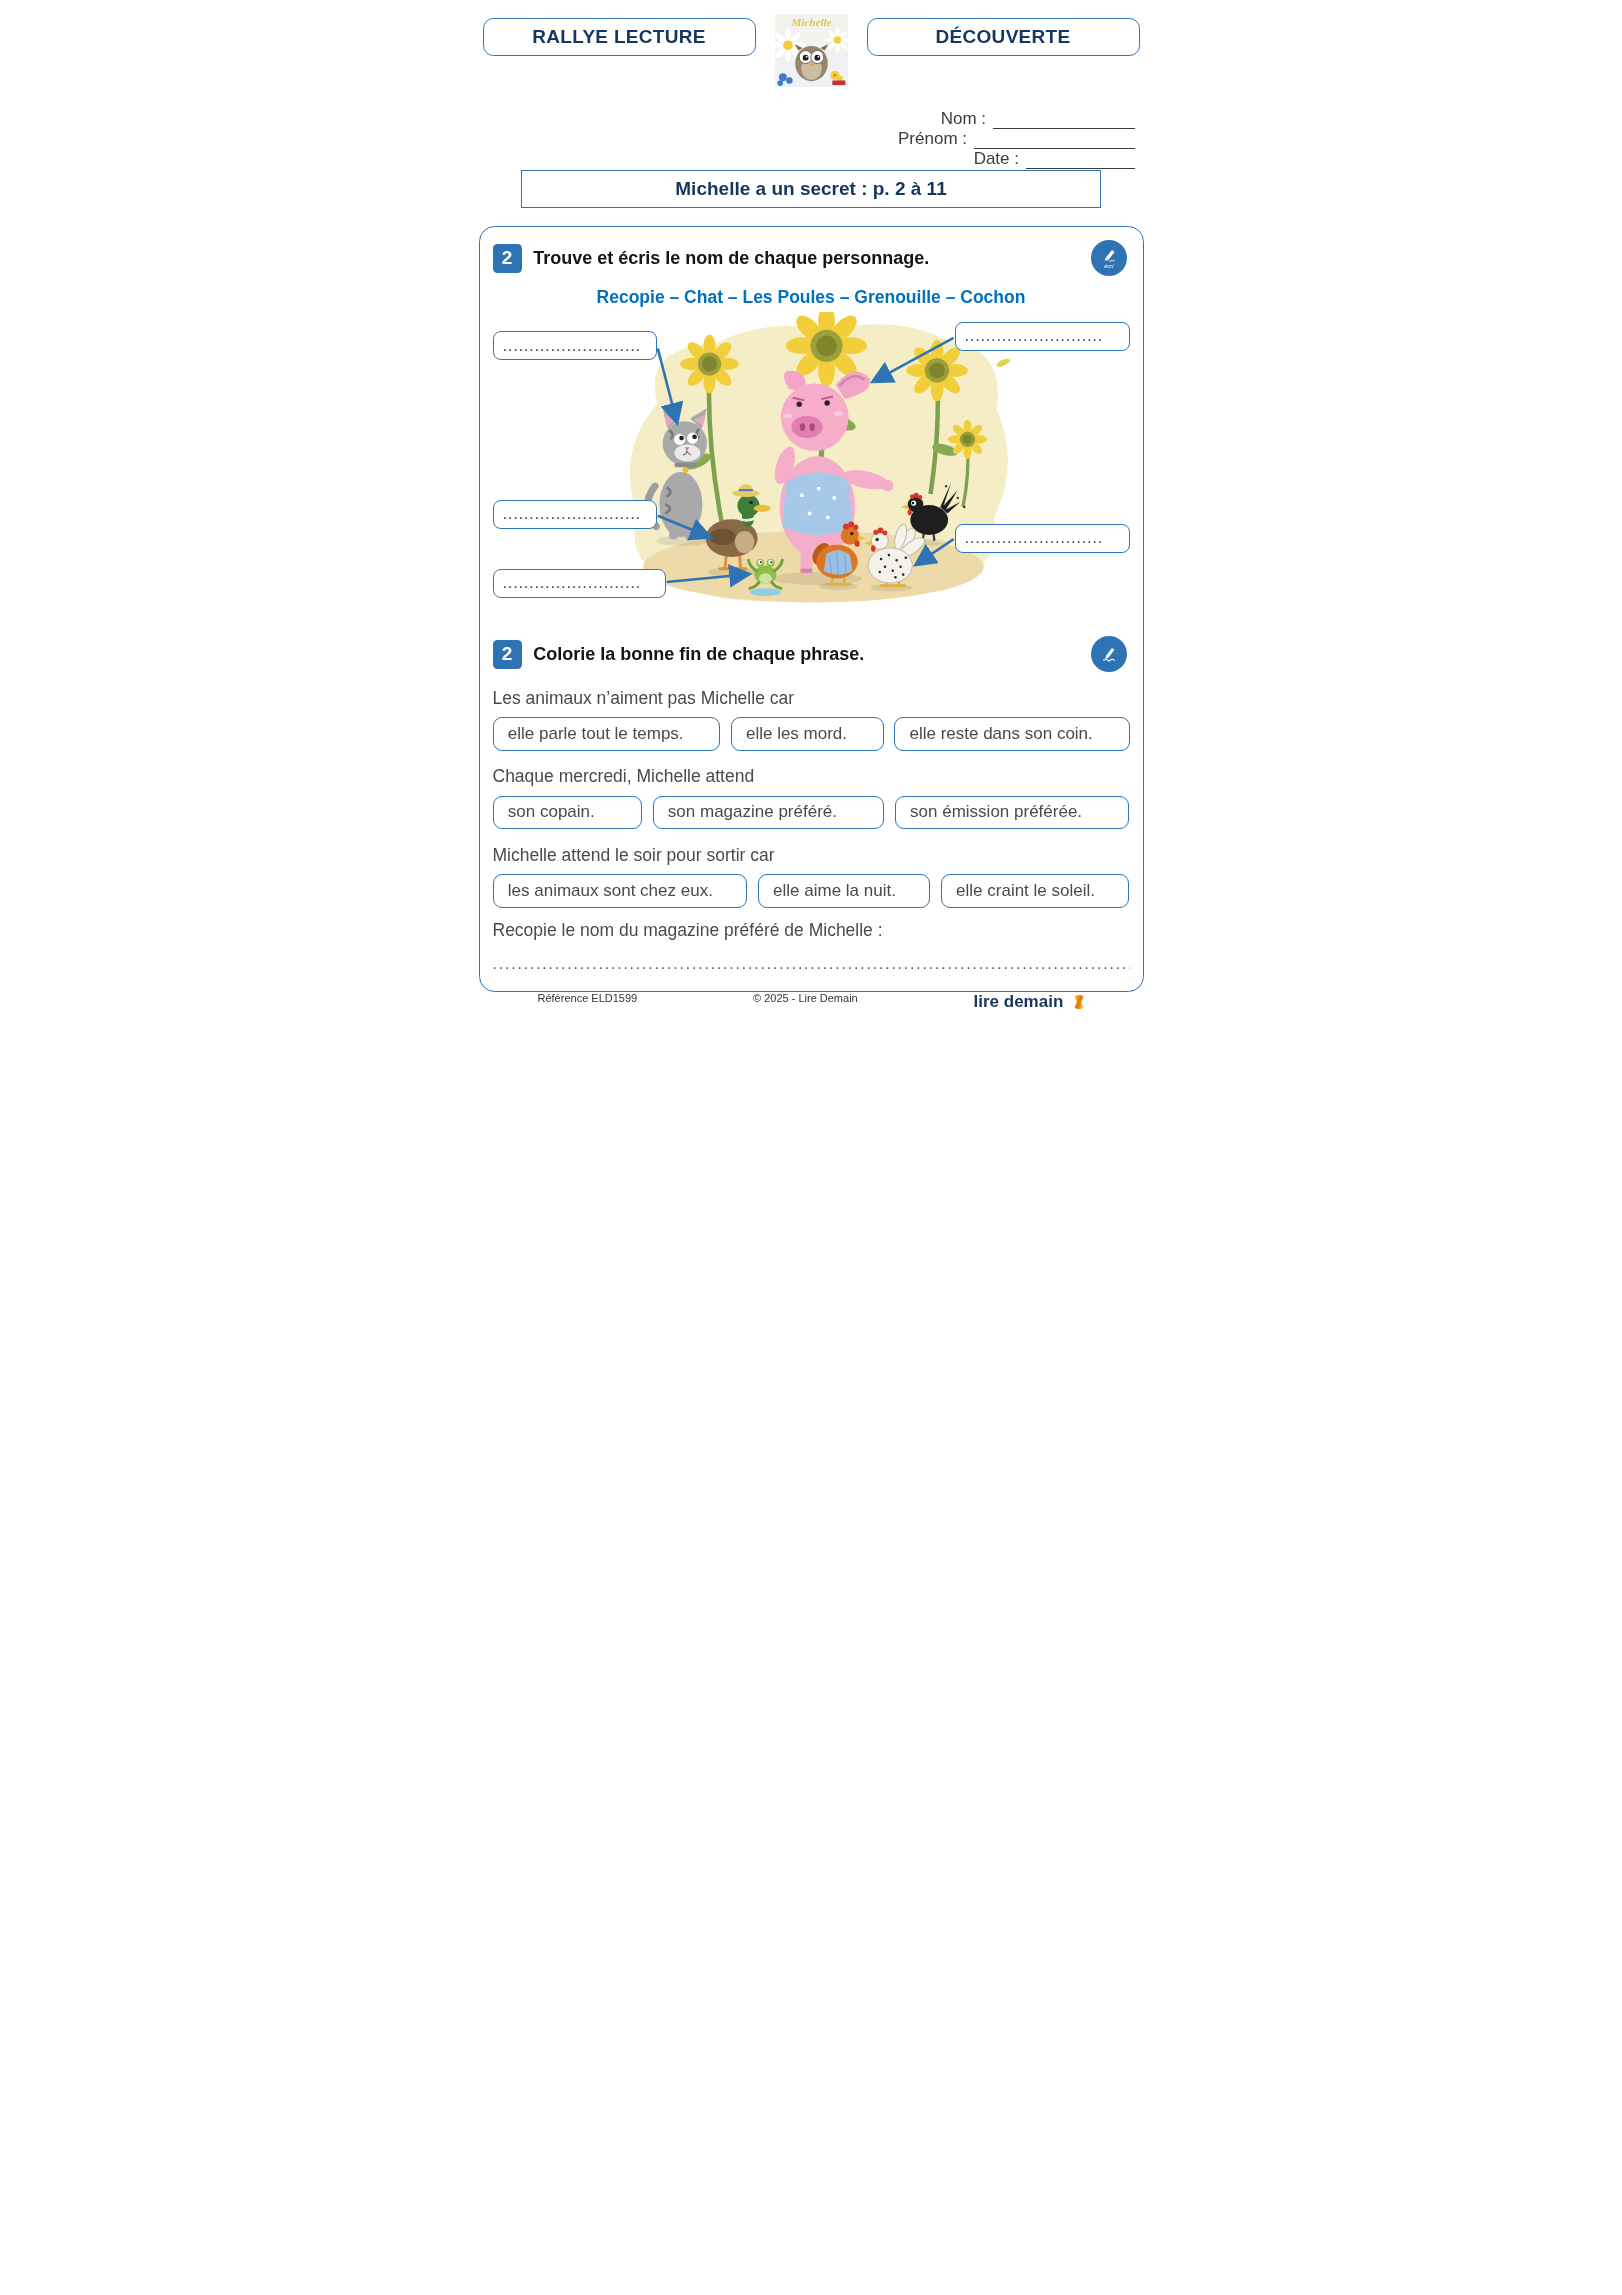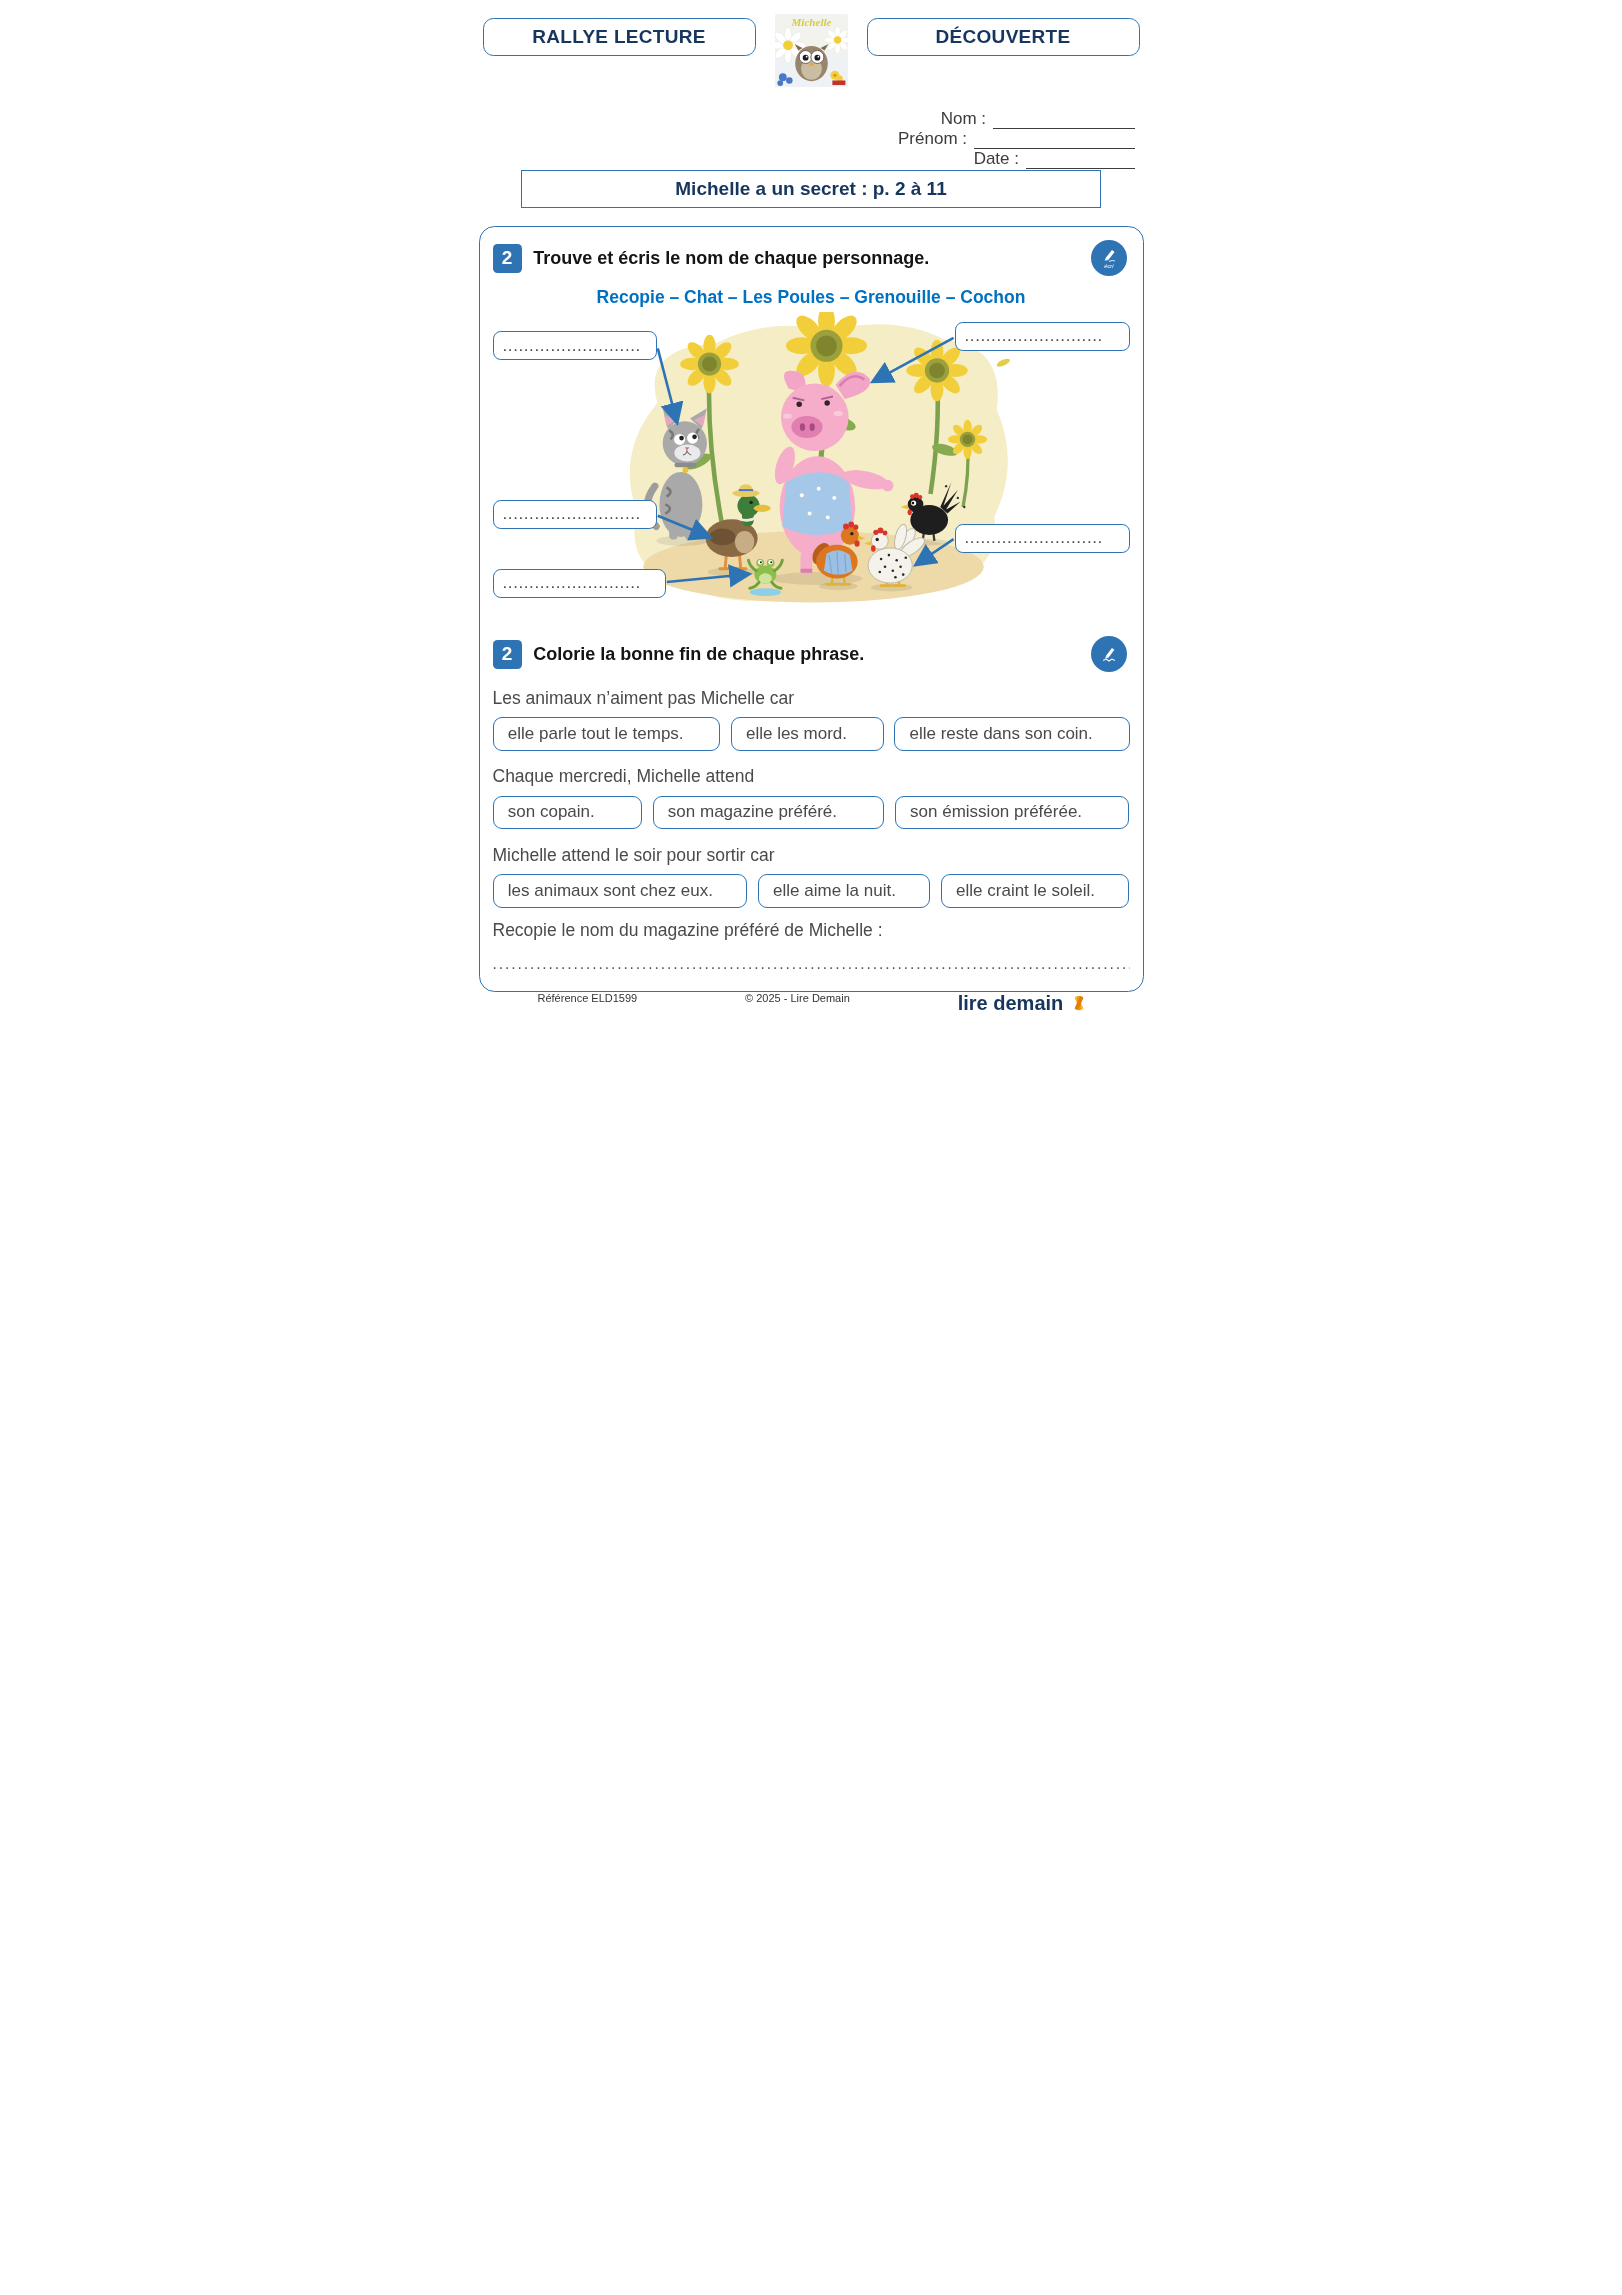--- a/index.html
+++ b/index.html
@@ -58,21 +58,21 @@
   .opt { flex:1 1 auto; border:1.6px solid #2e74b5; border-radius:9px; padding:5.8px 14.3px;
          font-size:17px; color:#4a4a4a; text-align:left; white-space:nowrap; }
   .recopy { font-size:17.5px; color:#4a4a4a; margin-top:12px; }
   .dotline { margin-top:14.3px; font-size:15.6px; color:#555; letter-spacing:1.9px;
              white-space:nowrap; overflow:hidden; height:21px; }
 
   
   .footer { display:flex; align-items:flex-start; padding:0 78px 0 84px;
             font-size:11px; color:#333; justify-content:space-between; }
   .logo { display:flex; align-items:center; gap:5.2px; position:relative; }
-  .logo-text { font-weight:bold; font-size:20px; color:#17365d; }
+  .logo-text { font-weight:bold; font-size:17px; color:#17365d; }
   .logo-sub { position:absolute; right:29px; bottom:-7.8px; font-size:5.8px; color:#c0392b; }
 </style>
 </head>
 <body>
 
 <div class="page">
 
   <div class="header">
     <div class="badge">RALLYE LECTURE</div>
 

